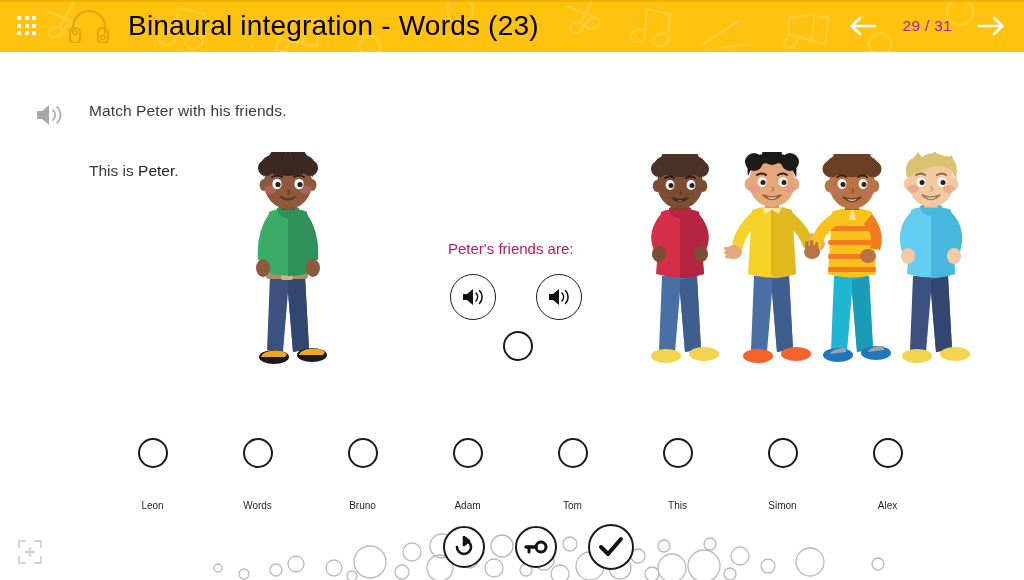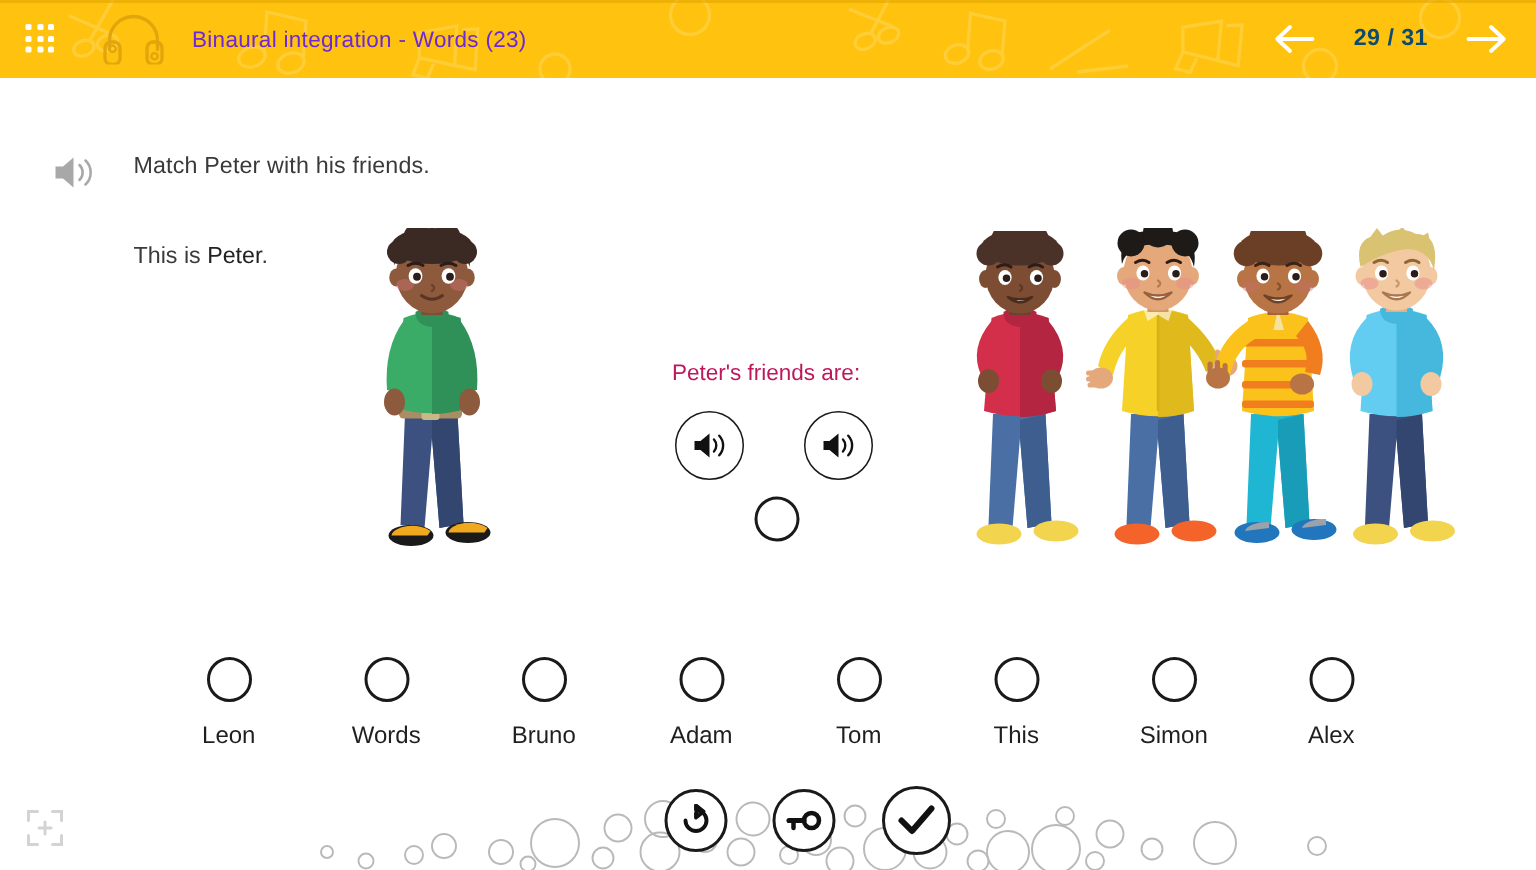--- a/index.html
+++ b/index.html
@@ -71,43 +71,43 @@
   }
 
   .headphone-icon {
     margin-left: 26px;
     width: 46px; height: 38px;
     display: flex; align-items: center; justify-content: center;
   }
 
   .header-title {
     margin-left: 16px;
-    color: #6d28d9;
-    font-size: 15px;
+    color: #000000;
+    font-size: 28px;
     font-weight: 400;
     letter-spacing: .2px;
     white-space: nowrap;
   }
 
   .header-right {
     margin-left: auto;
     margin-right: 16px;
     display: flex;
     align-items: center;
     gap: 22px;
   }
   .nav-arrow {
     width: 34px; height: 30px;
     display: flex; align-items: center; justify-content: center;
     cursor: pointer;
   }
   .page-count {
-    color: #0c4a6e;
+    color: #a21caf;
     font-size: 15.5px;
-    font-weight: 700;
+    font-weight: 400;
     white-space: nowrap;
     letter-spacing: .3px;
   }
 
   
   .stage { position: absolute; top: 52px; left: 4px; width: 864px; height: 528px; }
 
   .speaker-sm {
     position: absolute;
     left: 29px; top: 48px;
@@ -178,22 +178,22 @@
     align-items: center;
     cursor: pointer;
   }
   .answer-circle {
     width: 30px; height: 30px;
     border: 2.2px solid #1a1a1a;
     border-radius: 50%;
     background: #fff;
   }
   .answer-label {
-    margin-top: 14px;
-    font-size: 16px;
+    margin-top: 32px;
+    font-size: 10px;
     color: #1f1f1f;
     font-weight: 400;
   }
 
   
   .bubbles {
     position: absolute;
     left: 0; bottom: 0;
     width: 1024px; height: 62px;
     pointer-events: none;

